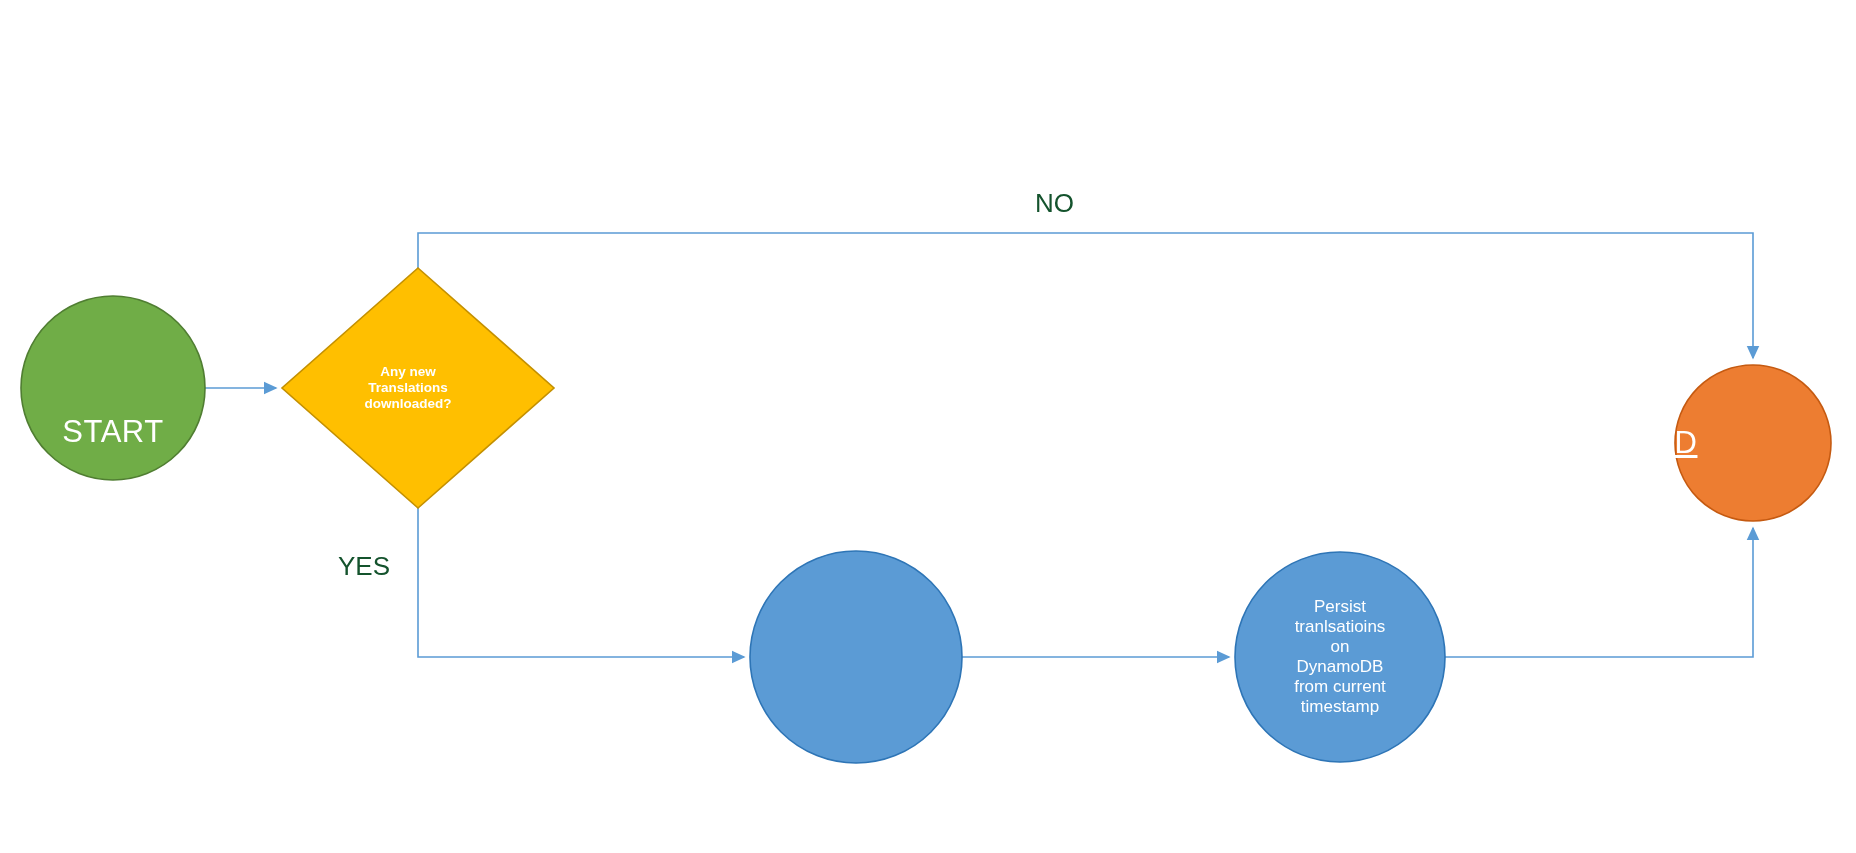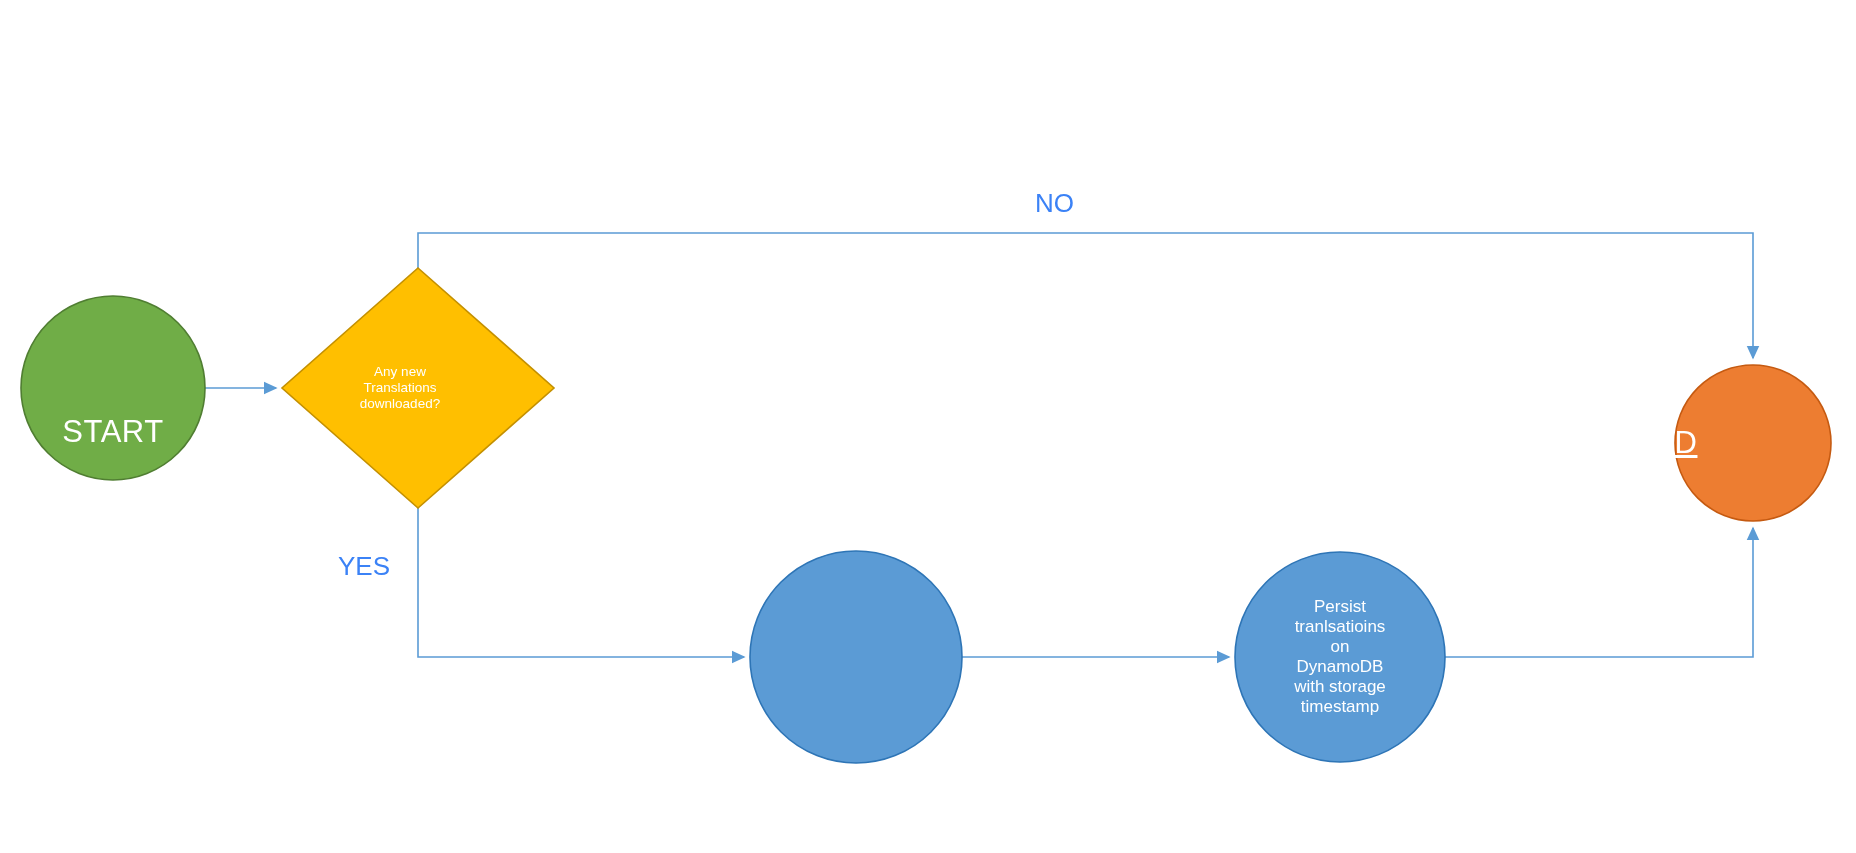--- a/index.html
+++ b/index.html
@@ -40,21 +40,21 @@
     letter-spacing: 0.5px;
   }
   .process-label {
     font-size: 17px;
   }
   .decision-label {
     font-size: 13.5px;
   }
   .edge-label {
     position: absolute;
-    color: #3b82f6;
+    color: #14532d;
     font-size: 26px;
     font-family: "Liberation Sans", sans-serif;
     white-space: nowrap;
   }
 </style>
 </head>
 <body>
 
 <div id="canvas">
 
@@ -75,27 +75,27 @@
     <g id="nodes-layer">
         <circle cx="113" cy="388" r="92" fill="#70AD47" stroke="#507E32" stroke-width="1.6"></circle>
         <polygon points="418,268 554,388 418,508 282,388" fill="#FFBF00" stroke="#C49000" stroke-width="1.6"></polygon>
         <circle cx="856" cy="657" r="106" fill="#5B9BD5" stroke="#2E75B6" stroke-width="1.6"></circle>
         <circle cx="1340" cy="657" r="105" fill="#5B9BD5" stroke="#2E75B6" stroke-width="1.6"></circle>
         <circle cx="1753" cy="443" r="78" fill="#ED7D31" stroke="#C55A11" stroke-width="1.6"></circle>
       </g>
   </svg>
 
   <div class="node-label terminal-label" style="width: 180px; left: 23px; top: 369.5px; margin-top: 44px;">START</div>
-  <div class="node-label decision-label" style="width: 160px; left: 320px; top: 364px;">Any new
+  <div class="node-label decision-label" style="width: 160px; left: 328px; top: 364px; font-weight: bold;">Any new
 Translations
 downloaded?</div>
   <div class="node-label process-label" style="width: 190px; left: 1245px; top: 597px;">Persist
 tranlsatioins
 on
 DynamoDB
-with storage
+from current
 timestamp</div>
   <div class="node-label terminal-label" style="width: 160px; left: 1584px; top: 424.5px; text-decoration: underline;">END</div>
 
   <div class="edge-label" style="left: 1035px; top: 188px;">NO</div>
   <div class="edge-label" style="left: 338px; top: 551px;">YES</div>
 
 </div>
 
 </body></html>

